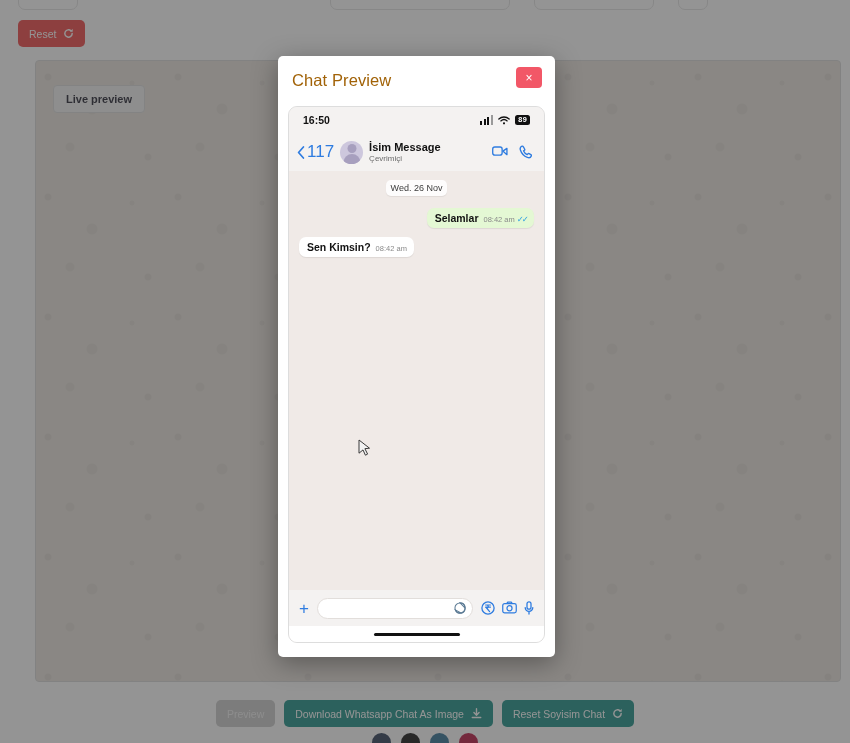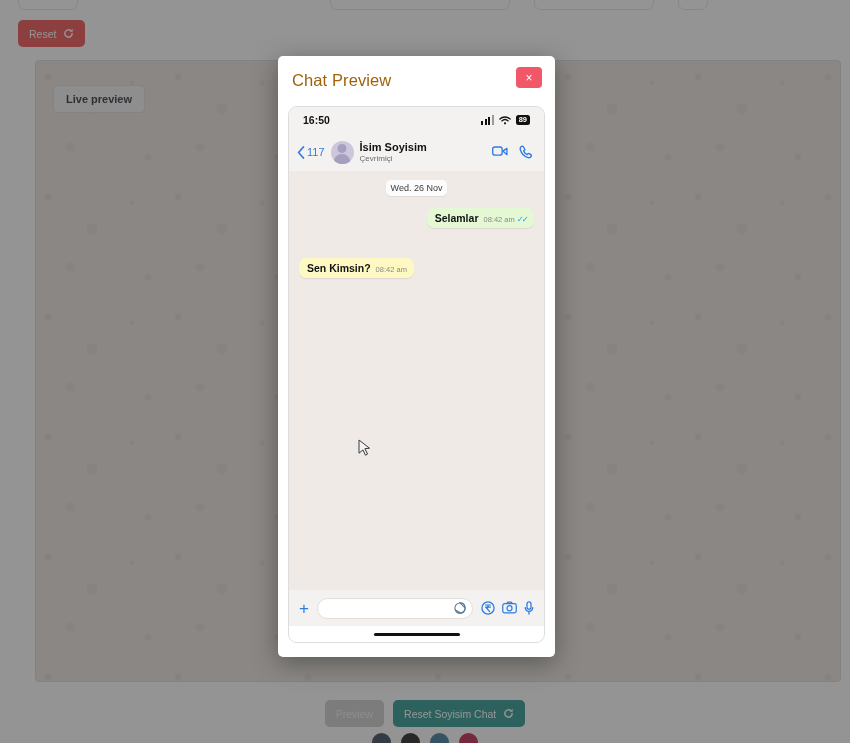--- a/index.html
+++ b/index.html
@@ -140,39 +140,39 @@
     background: #f1ebe8;
     overflow: hidden;
     display: flex; flex-direction: column;
   }
   .status-bar {
     height: 26px; background: #f4f2f1;
     display: flex; align-items: center; justify-content: space-between;
     padding: 0 14px;
     font-size: 10.5px; font-weight: bold; color: #111;
   }
-  .status-right { display: flex; align-items: center; gap: 5px; }
+  .status-right { display: flex; align-items: center; gap: 5px; font-family: Liberation Mono, monospace; }
   .sig { display: flex; align-items: flex-end; gap: 1.5px; height: 10px; }
   .sig i { width: 2px; background: #111; display: block; }
   .sig i:nth-child(1){height:4px}
   .sig i:nth-child(2){height:6px}
   .sig i:nth-child(3){height:8px}
   .sig i:nth-child(4){height:10px; background:#9a9a9a}
   .batt {
     background: #111; color: #fff; font-size: 7.5px; font-weight: bold;
     border-radius: 2.5px; padding: 1px 3px; line-height: 1.1;
   }
 
   .chat-head {
     height: 38px; background: #f4f2f1;
     display: flex; align-items: center; padding: 0 11px 0 8px;
     gap: 6px;
   }
   .back { color: #2e7ce0; font-size: 14px; display:flex; align-items:center; gap:2px;}
-  .back b { font-size: 11px; font-weight: normal; }
+  .back b { font-size: 17px; font-weight: normal; }
   .avatar {
     width: 23px; height: 23px; border-radius: 50%;
     background: #cdc7dd; position: relative; overflow: hidden; flex: none;
   }
   .avatar::before{
     content:""; position:absolute; left:50%; top:3px; transform:translateX(-50%);
     width:9px;height:9px;border-radius:50%;background:#a79fbe;
   }
   .avatar::after{
     content:""; position:absolute; left:50%; top:13.5px; transform:translateX(-50%);
@@ -203,21 +203,21 @@
   .bubble {
     max-width: 78%;
     border-radius: 7px;
     padding: 4px 7px 4px 8px;
     font-size: 10.5px; color: #111;
     display: flex; align-items: flex-end; gap: 5px;
     box-shadow: 0 1px 1px rgba(0,0,0,.08);
     position: relative;
   }
   .bubble.out { background: #e4f8d4; }
-  .bubble.in  { background: #fef9c3; margin-top: 21px; }
+  .bubble.in  { background: #ffffff; }
   .bubble .txt { font-weight: bold; font-size: 10.5px; }
   .bubble .meta {
     font-size: 7.5px; color: #8a8a8a; white-space: nowrap;
     display: flex; align-items: center; gap: 2px;
   }
   .ticks { color: #34a3e0; font-size: 8.5px; letter-spacing: -2px; }
 
   .input-bar {
     height: 36px; background: #f4f2f1;
     display: flex; align-items: center; gap: 8px;
@@ -275,20 +275,27 @@
     </button>
   </div>
 
   <div class="preview-panel">
     <div class="live-preview-chip">Live preview</div>
   </div>
 
   <div class="bottom-bar">
     <button class="btn btn-ghost">
       <span>Preview</span>
+    </button>
+    <button class="btn btn-teal">
+      <span>Download Whatsapp Chat As Image</span>
+      <svg width="11" height="11" viewBox="0 0 12 12">
+          <path d="M6 0.8v6.6M3.2 5l2.8 2.8L8.8 5" fill="none" stroke="#fff" stroke-width="1.5" stroke-linecap="round" stroke-linejoin="round"></path>
+          <path d="M1.4 10.4h9.2" stroke="#fff" stroke-width="1.6" stroke-linecap="round"></path>
+        </svg>
     </button>
     <button class="btn btn-teal">
       <span>Reset Soyisim Chat</span>
       <svg width="11" height="11" viewBox="0 0 12 12">
           <path d="M10 6a4 4 0 1 1-1.3-2.95" fill="none" stroke="#fff" stroke-width="1.6" stroke-linecap="round"></path>
           <path d="M10.6 0.9V4H7.5z" fill="#fff"></path>
         </svg>
     </button>
   </div>
 
@@ -330,21 +337,21 @@
 
     <div class="chat-head">
       <span class="back">
         <svg width="8" height="13" viewBox="0 0 8 14">
             <path d="M6.6 1L1.4 7l5.2 6" fill="none" stroke="#2e7ce0" stroke-width="1.8" stroke-linecap="round" stroke-linejoin="round"></path>
           </svg>
         <b>117</b>
       </span>
       <span class="avatar"></span>
       <span class="who">
-        <div class="nm">İsim Soyisim</div>
+        <div class="nm">İsim Message</div>
         <div class="st">Çevrimiçi</div>
       </span>
       <span class="head-icons">
         <svg width="16" height="12" viewBox="0 0 18 13">
             <rect x="0.8" y="2" width="10.6" height="9.2" rx="2.4" fill="none" stroke="#2e7ce0" stroke-width="1.5"></rect>
             <path d="M12.2 6.6l4.6-3v7z" fill="none" stroke="#2e7ce0" stroke-width="1.5" stroke-linejoin="round"></path>
           </svg>
         <svg width="14" height="14" viewBox="0 0 14 14">
             <path d="M3 1.2c-1.6.6-2.2 2-1.6 3.8.9 2.8 3.6 6.2 6.9 7.4 1.9.7 3.4.1 4-1.5.2-.5 0-.9-.5-1.2l-1.7-1c-.5-.3-.9-.2-1.3.2l-.6.7c-1.5-.7-2.9-2.1-3.6-3.7l.8-.6c.4-.3.5-.8.2-1.3L4.4 1.9c-.3-.6-.8-.9-1.4-.7z" fill="none" stroke="#2e7ce0" stroke-width="1.35" stroke-linejoin="round"></path>
           </svg>

